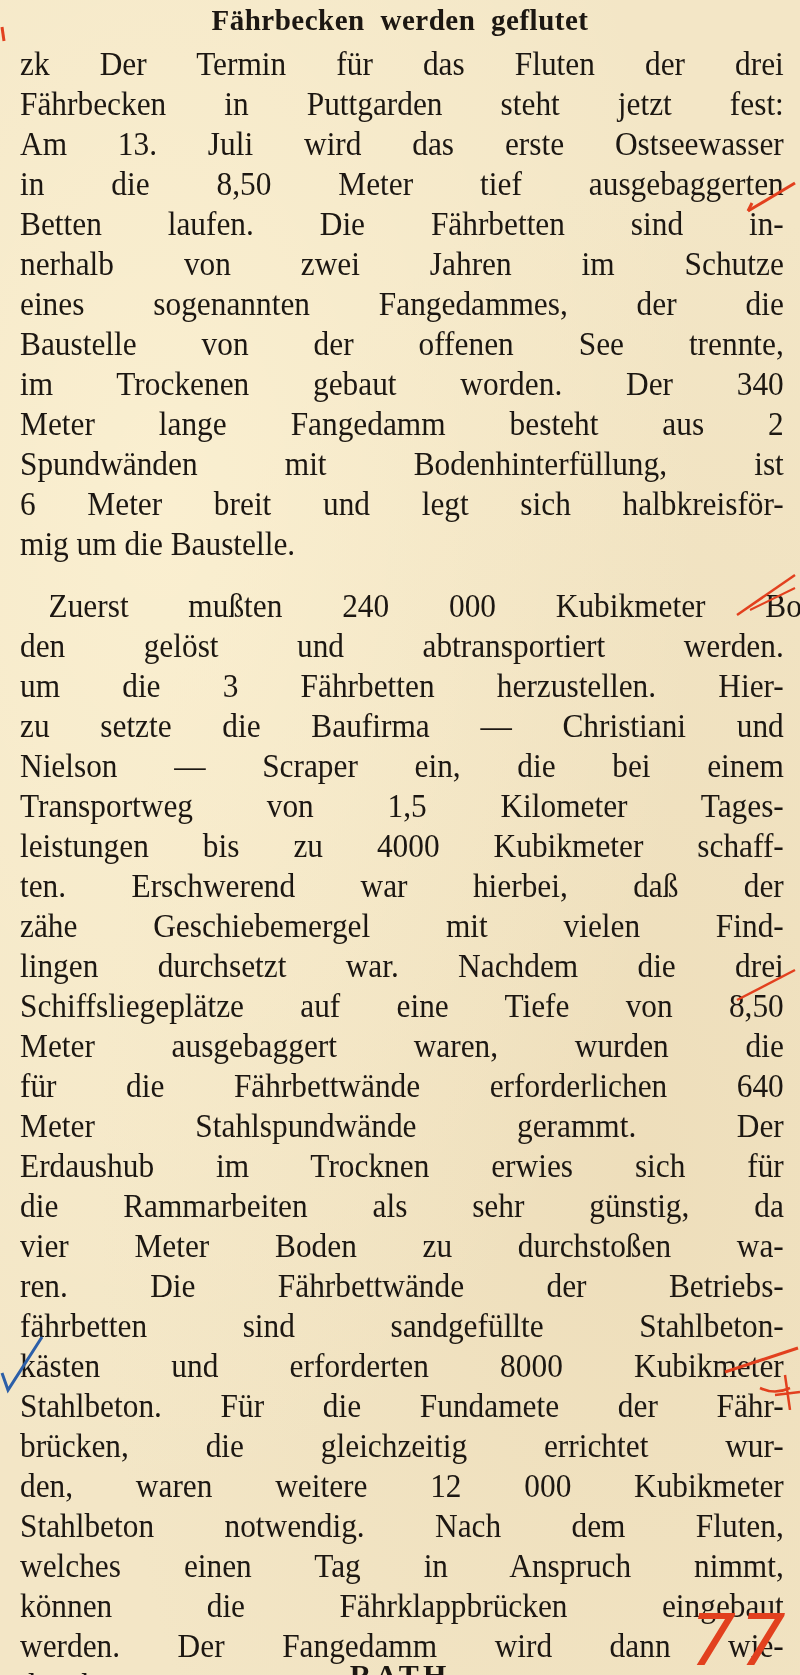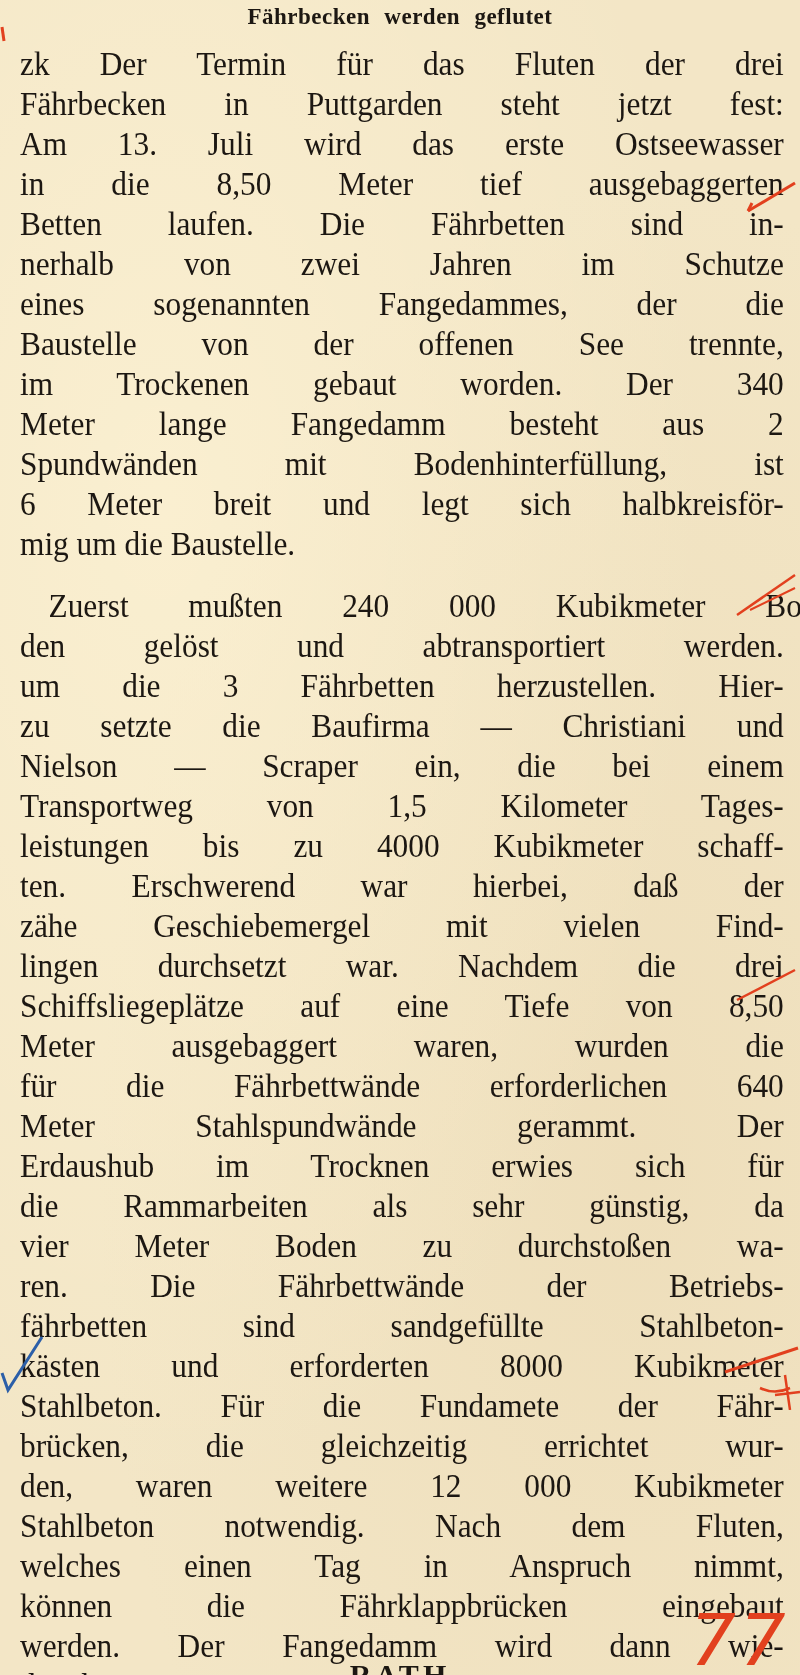--- a/index.html
+++ b/index.html
@@ -9,21 +9,21 @@
     background-image:
       radial-gradient(ellipse at 20% 30%, rgba(255,245,215,0.6), transparent 60%),
       radial-gradient(ellipse at 80% 70%, rgba(230,210,170,0.4), transparent 60%);
     position: relative;
     font-family: "Liberation Serif", "DejaVu Serif", serif;
     color: #1c1712;
   }
   .clipping { position: absolute; left: 0; top: 0; width: 800px; height: 1675px; }
   .headline {
     position: absolute; top: 4px; left: 0; width: 800px;
-    text-align: center; font-weight: bold; font-size: 23px;
+    text-align: center; font-weight: bold; font-size: 29px;
     letter-spacing: 0.5px; word-spacing: 8px;
   }
   .body {
     position: absolute; left: 20px; top: 44px; width: 764px;
   }
   .line {
     height: 40px; line-height: 40px; font-size: 33px;
     white-space: nowrap; text-align: justify; text-align-last: justify;
     display: block; transform: scaleX(0.95); transform-origin: left center; width: 804px;
   }

